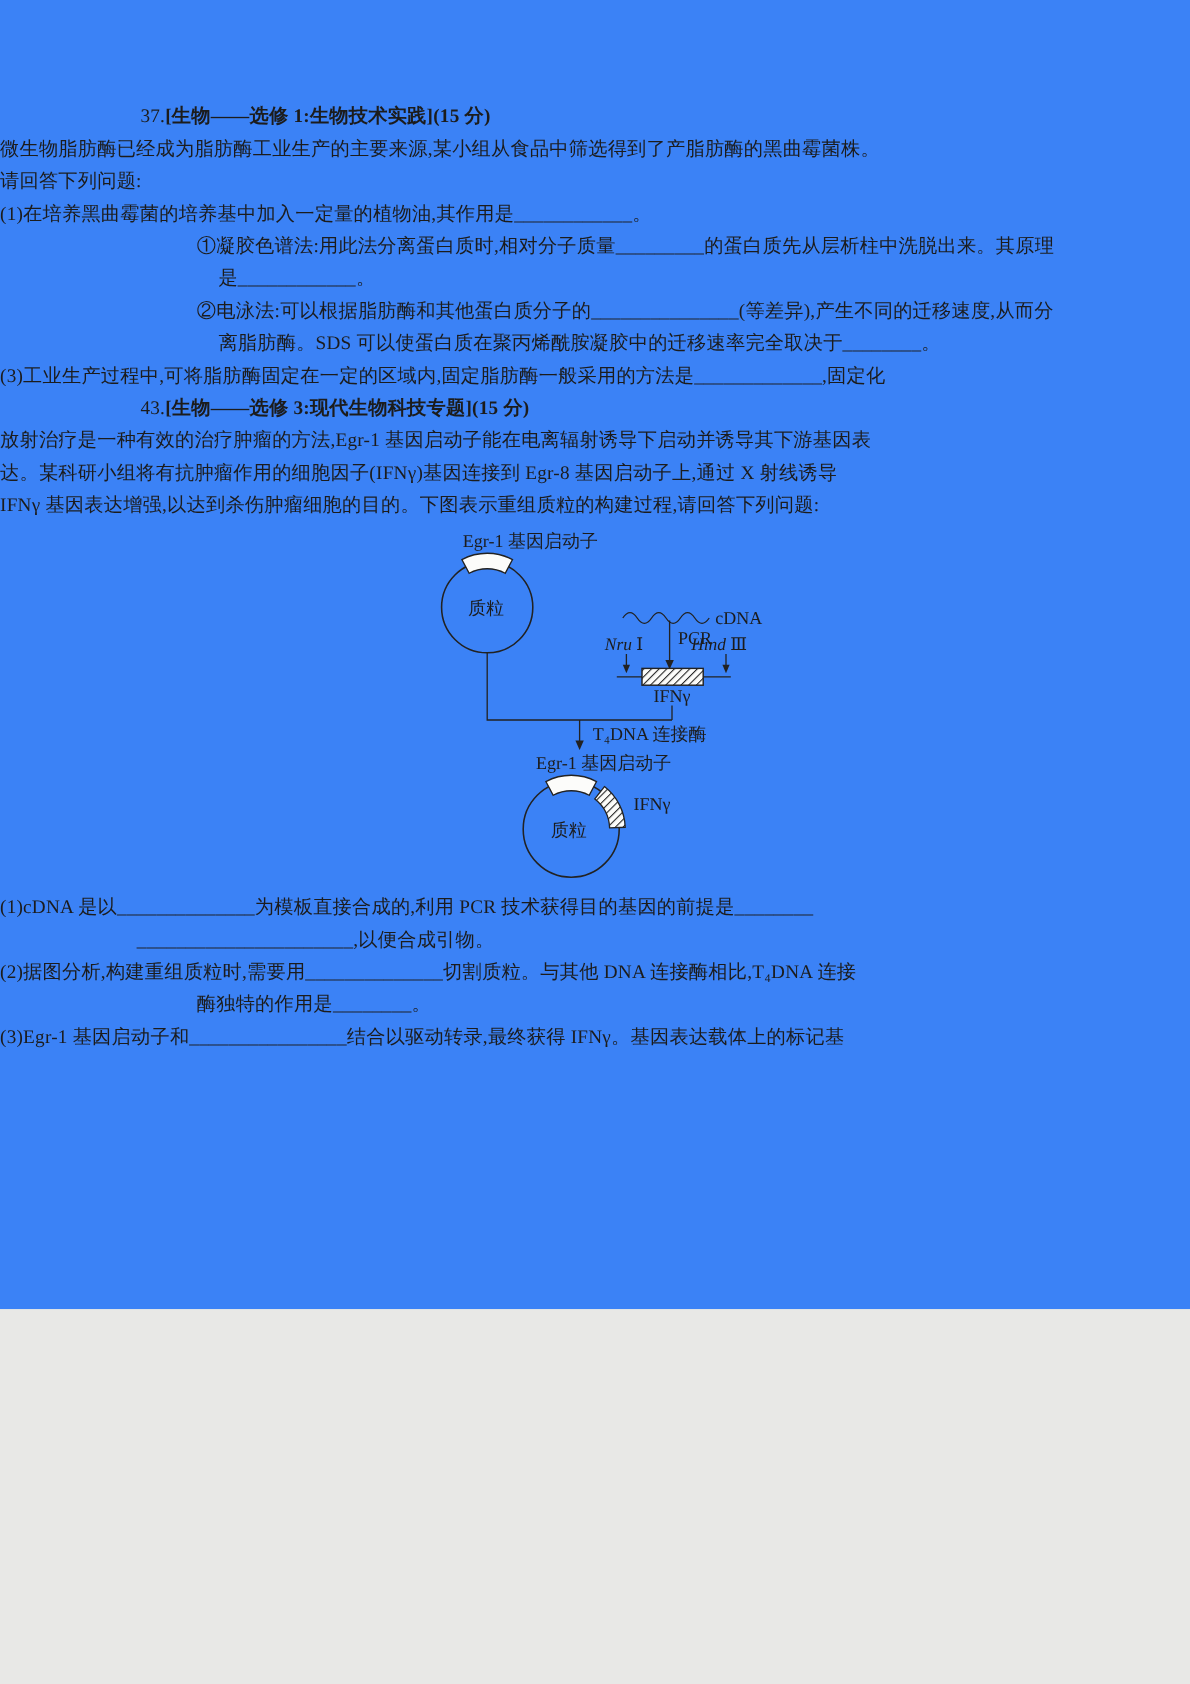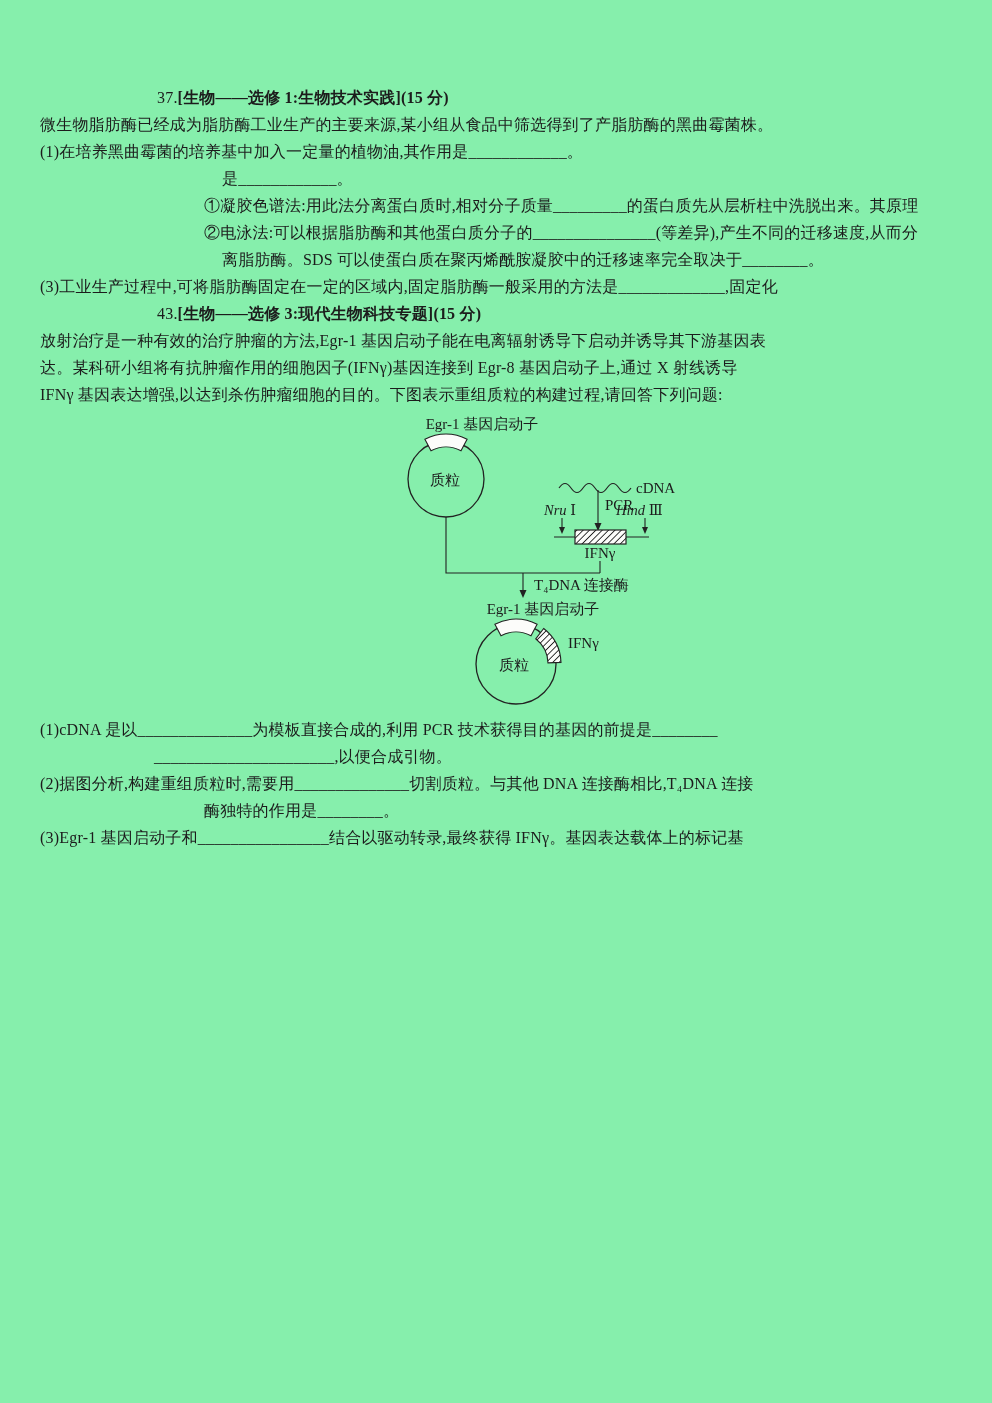--- a/index.html
+++ b/index.html
@@ -3,28 +3,27 @@
 <meta charset="utf-8">
 <style>
   html,body{margin:0;padding:0;}
   body{
     background:#e8e8e6;
     font-family:"Liberation Serif","DejaVu Serif",serif;
   }
   .page{
     position:relative;
     width:992px;
-    height:1403px;
+    height:1091px;
     margin:0 auto;
-    background:#86efac;
+    background:#3b82f6;
     color:#1c1c1c;
     overflow:hidden;
     box-sizing:border-box;
     padding-top:84px;
-    padding-left:40px;
   }
   .line{
     font-size:16px;
     line-height:27px;
     white-space:pre;
     letter-spacing:0.2px;
   }
   .num-line{margin-left:117px;}
   .ind-item{}
   .ind-sub{margin-left:164px;}
@@ -49,23 +48,24 @@
   svg .stroke{stroke:#222;stroke-width:1.3;fill:none;}
   svg .thin{stroke:#222;stroke-width:1.1;fill:none;}
 </style>
 </head>
 <body>
 
 <div class="page">
 
   <div class="line num-line"><span class="qnum">37.</span><span class="qtitle">[生物——选修 1:生物技术实践](15 分)</span></div>
   <div class="line ind-item">微生物脂肪酶已经成为脂肪酶工业生产的主要来源,某小组从食品中筛选得到了产脂肪酶的黑曲霉菌株。</div>
+  <div class="line ind-item">请回答下列问题:</div>
   <div class="line ind-item">(1)在培养黑曲霉菌的培养基中加入一定量的植物油,其作用是____________。</div>
+  <div class="line ind-sub">①凝胶色谱法:用此法分离蛋白质时,相对分子质量_________的蛋白质先从层析柱中洗脱出来。其原理</div>
   <div class="line ind-subcont">是____________。</div>
-  <div class="line ind-sub">①凝胶色谱法:用此法分离蛋白质时,相对分子质量_________的蛋白质先从层析柱中洗脱出来。其原理</div>
   <div class="line ind-sub">②电泳法:可以根据脂肪酶和其他蛋白质分子的_______________(等差异),产生不同的迁移速度,从而分</div>
   <div class="line ind-subcont">离脂肪酶。SDS 可以使蛋白质在聚丙烯酰胺凝胶中的迁移速率完全取决于________。</div>
   <div class="line ind-item">(3)工业生产过程中,可将脂肪酶固定在一定的区域内,固定脂肪酶一般采用的方法是_____________,固定化</div>
 
   <div class="line num-line"><span class="qnum">43.</span><span class="qtitle">[生物——选修 3:现代生物科技专题](15 分)</span></div>
   <div class="line ind-item">放射治疗是一种有效的治疗肿瘤的方法,Egr-1 基因启动子能在电离辐射诱导下启动并诱导其下游基因表</div>
   <div class="line ind-item">达。某科研小组将有抗肿瘤作用的细胞因子(IFNγ)基因连接到 Egr-8 基因启动子上,通过 X 射线诱导</div>
   <div class="line ind-item">IFNγ 基因表达增强,以达到杀伤肿瘤细胞的目的。下图表示重组质粒的构建过程,请回答下列问题:</div>
 
   <div class="diagram-wrap">

